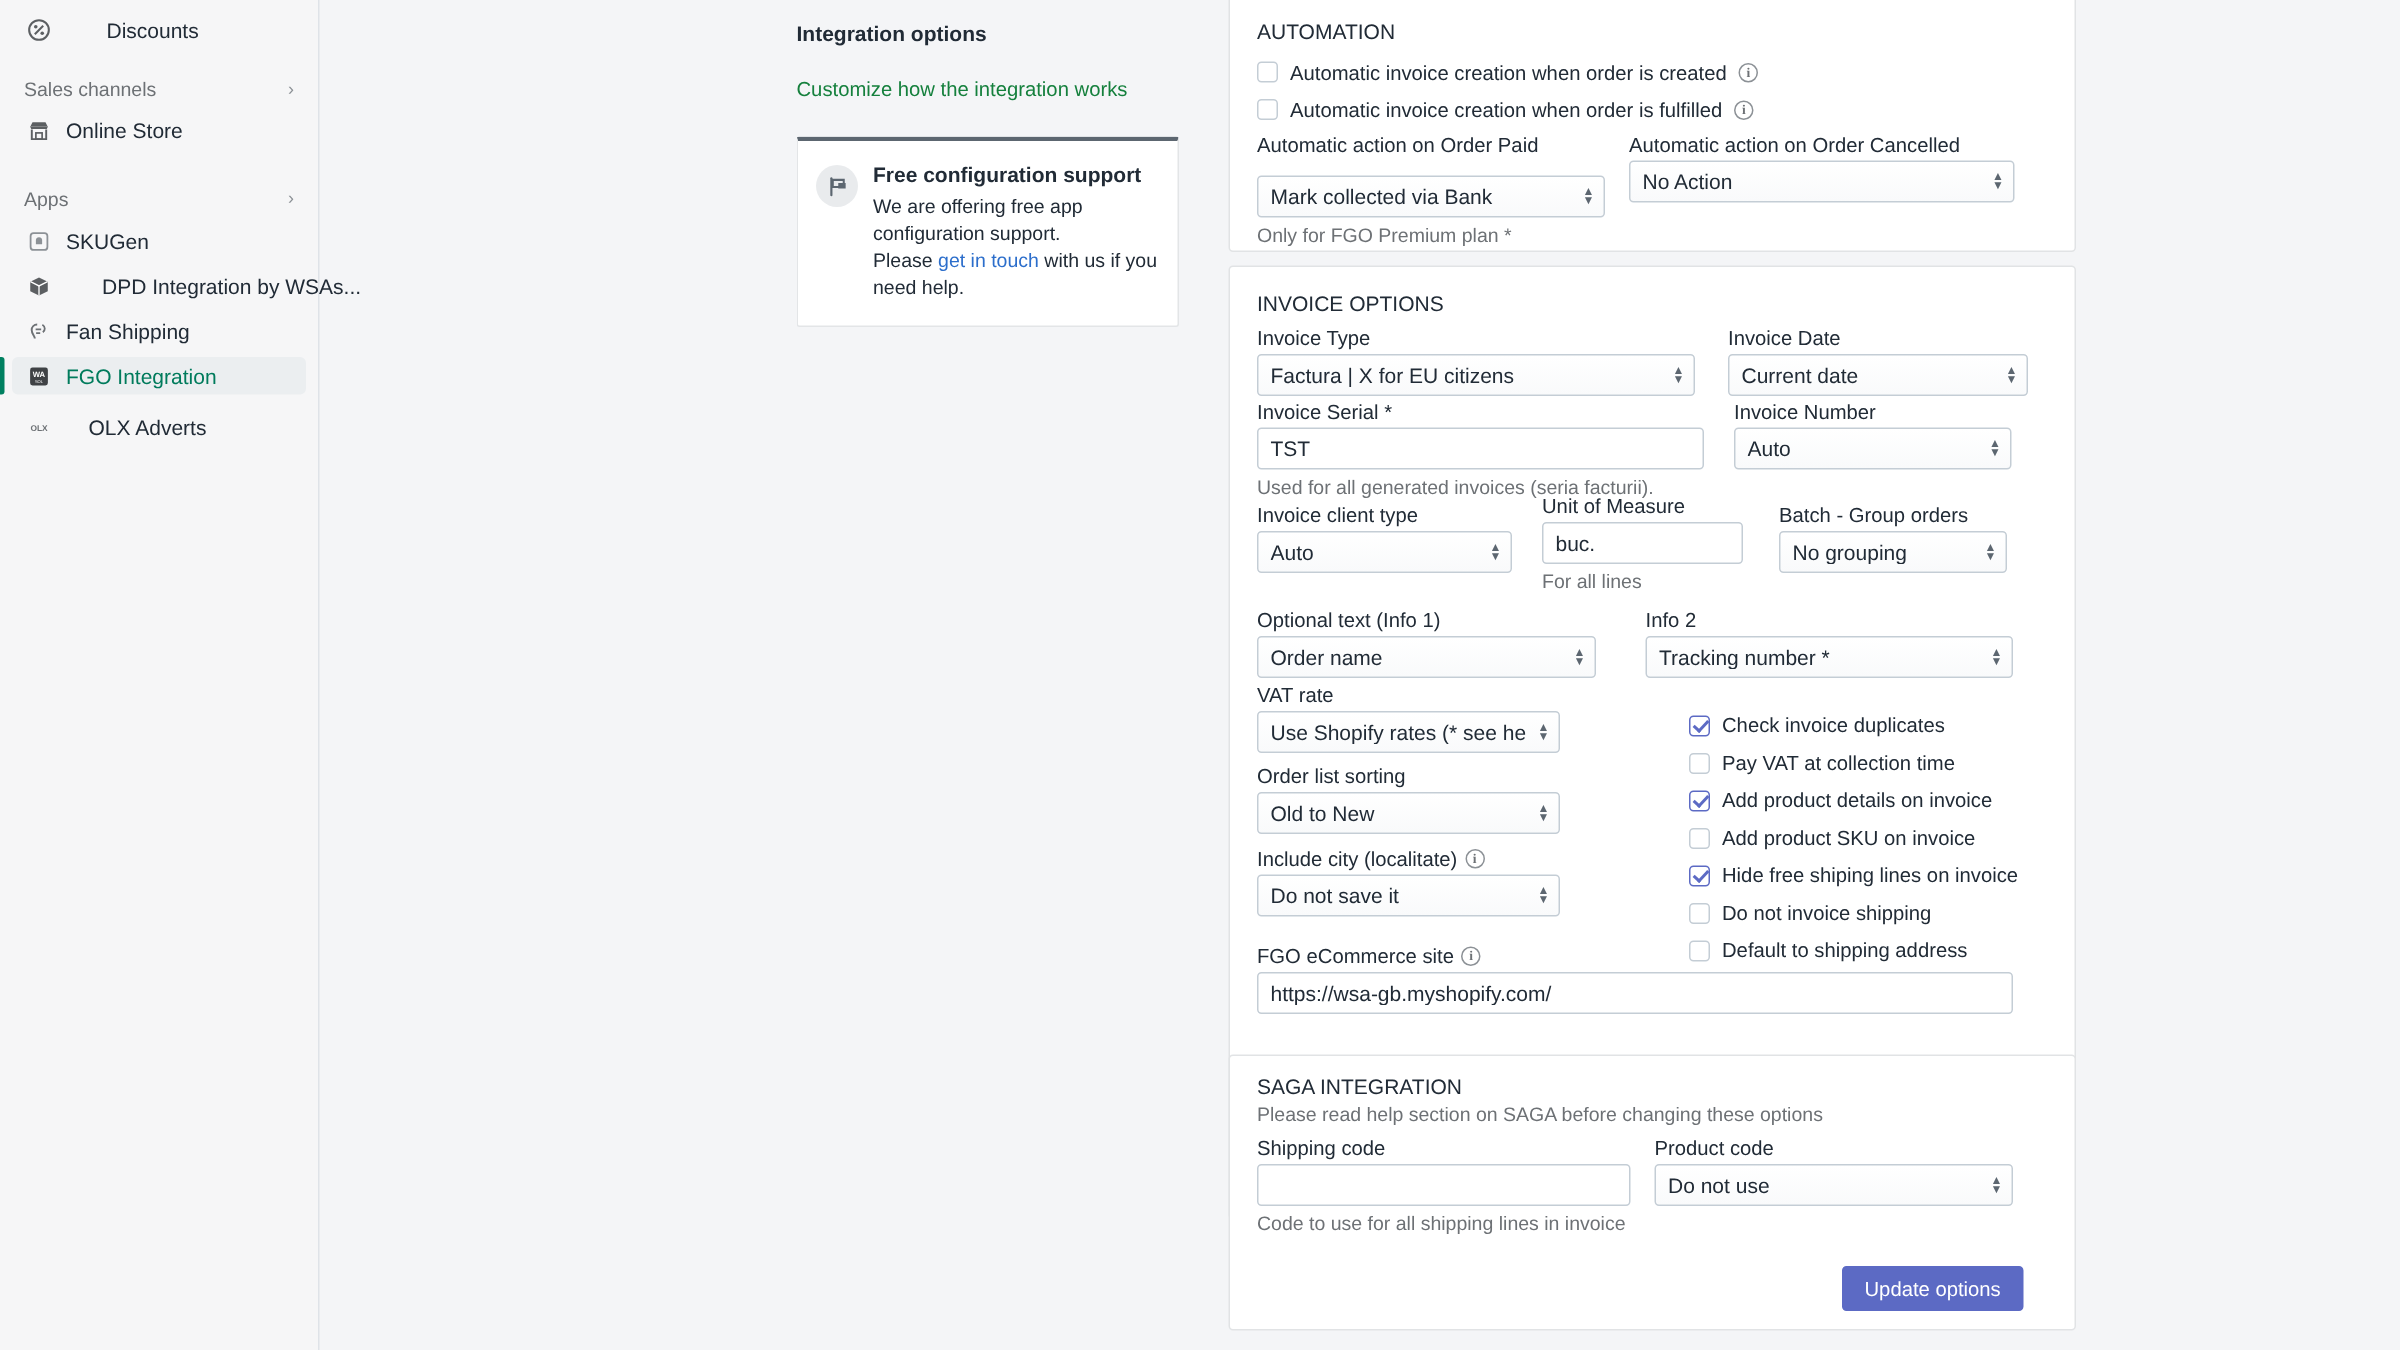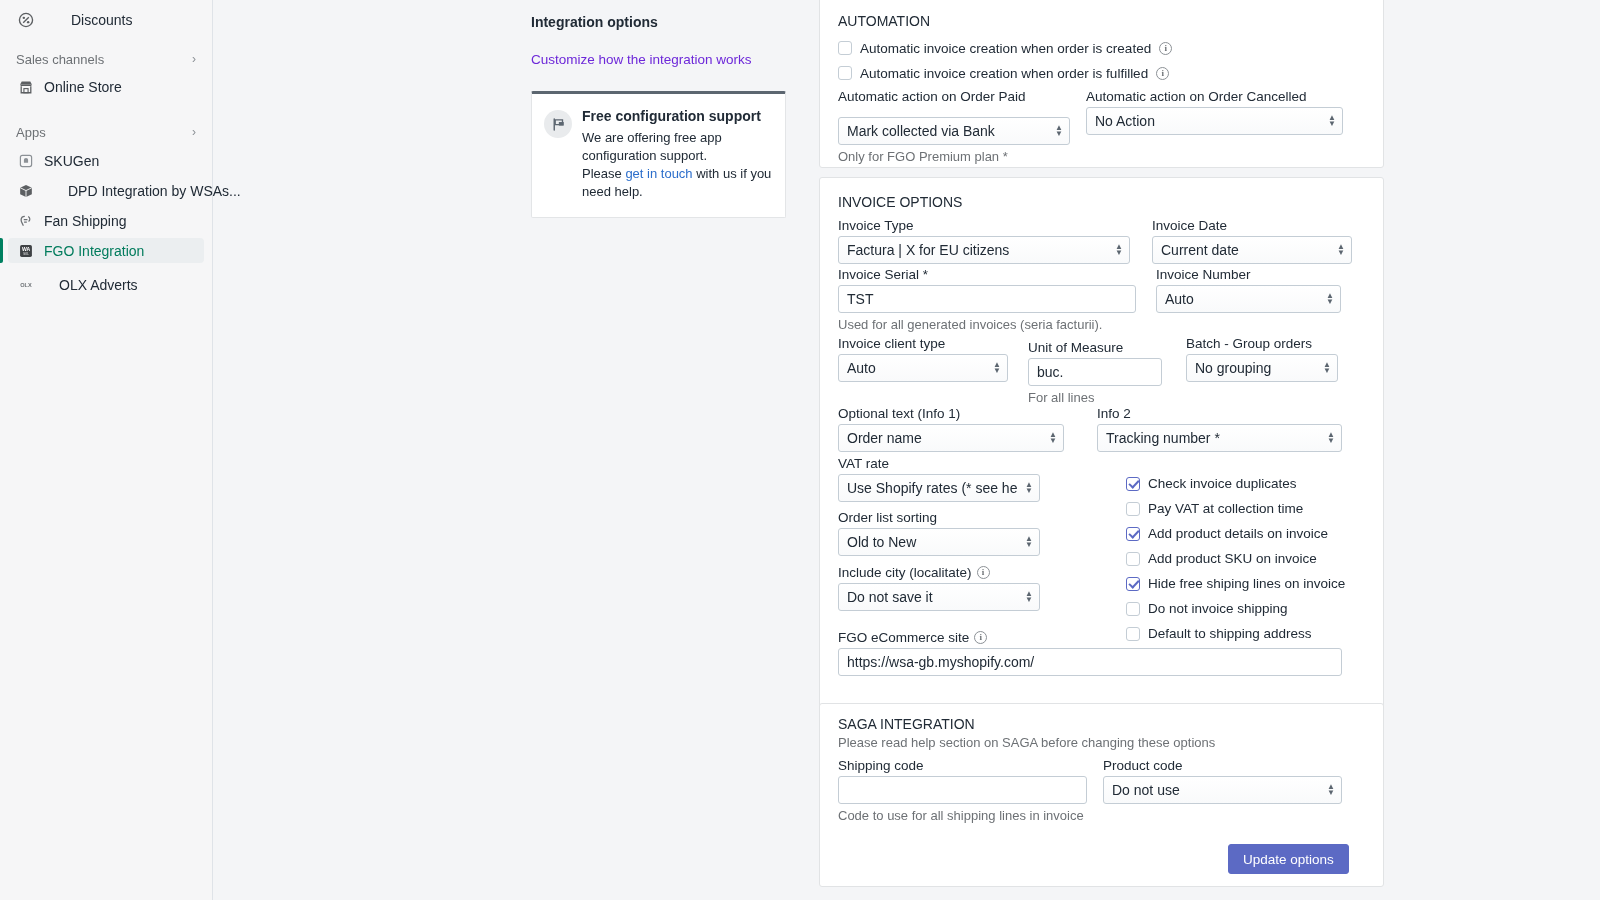--- a/index.html
+++ b/index.html
@@ -44,21 +44,21 @@
     display:flex; align-items:center; justify-content:space-between;
     margin:0 8px; padding:0 8px; height:22px;
     cursor:pointer;
   }
   .nav-section .sec-lbl { font-size:13px; color:#6d7175; }
   .chev { color:#8c9196; font-size:12px; line-height:1; }
 
   
   #midcol { position:absolute; left:531px; top:0; width:255px; }
   .mid-title { font-size:14px; font-weight:bold; color:#212b36; margin-top:14px; }
-  .mid-sub { font-size:13.5px; color:#6d28d9; margin-top:22px; }
+  .mid-sub { font-size:13.5px; color:#15803d; margin-top:22px; }
   .promo-card {
     margin-top:24px;
     background:#ffffff;
     border:1px solid #e3e5e7;
     border-top:3px solid #5c6670;
     border-radius:2px;
     padding:14px 12px 16px 12px;
     display:flex;
     gap:10px;
   }
@@ -326,21 +326,21 @@
     </div>
   </div>
 
   <div class="abs" style="left:18px; top:158px; width:170px;">
     <div class="fieldlabel">Invoice client type</div>
     <div class="selwrap" style="margin-top:3px;">
       <select class="ctl"><option>Auto</option></select>
       <span class="arrows">▲<br>▼</span>
     </div>
   </div>
-  <div class="abs" style="left:208px; top:162px; width:134px;">
+  <div class="abs" style="left:208px; top:152px; width:134px;">
     <div class="fieldlabel">Unit of Measure</div>
     <input class="ctl" style="margin-top: 3px;" value="buc.">
     <div class="helptext" style="margin-top:4px;">For all lines</div>
   </div>
   <div class="abs" style="left:366px; top:158px; width:152px;">
     <div class="fieldlabel">Batch - Group orders</div>
     <div class="selwrap" style="margin-top:3px;">
       <select class="ctl"><option>No grouping</option></select>
       <span class="arrows">▲<br>▼</span>
     </div>

